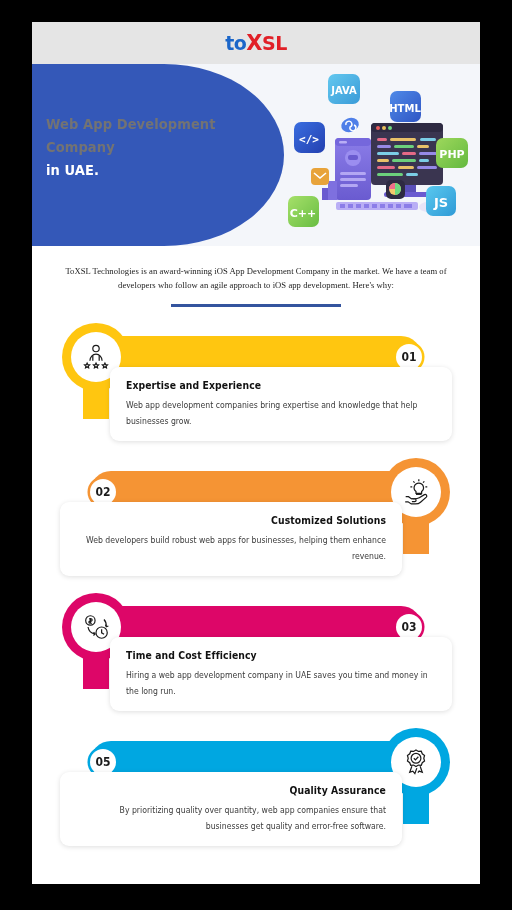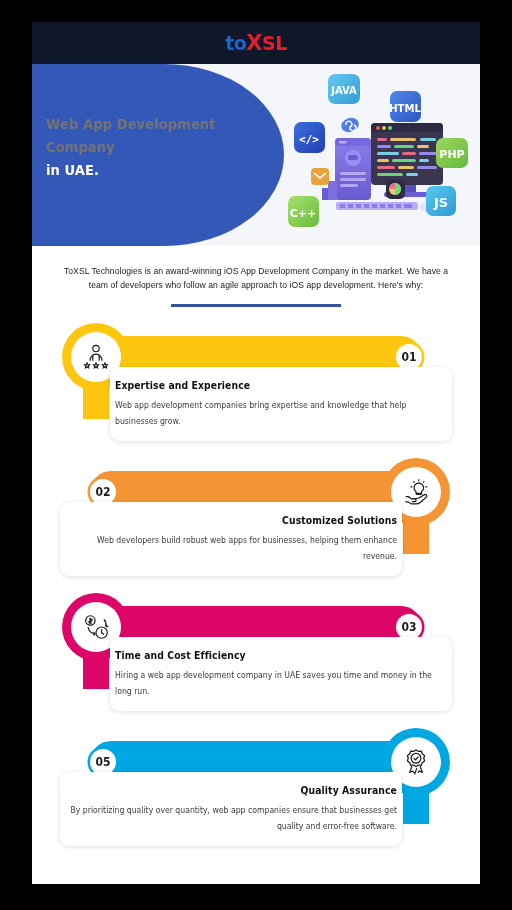--- a/index.html
+++ b/index.html
@@ -14,21 +14,21 @@
     left: 32px; top: 22px;
     width: 448px; height: 862px;
     background: #ffffff;
     overflow: hidden;
   }
 
   
   .logobar {
     height: 42px;
     display: flex; align-items: center; justify-content: center;
-    background: #0f172a;
+    background: #e5e5e5;
   }
   .logo {
     font-family: "DejaVu Sans", sans-serif;
     font-size: 19px; font-weight: 700; letter-spacing: -0.5px;
   }
   .logo .lo-to { color: #1b66c9; }
   .logo .lo-x  { color: #e12027; font-size: 21px; }
   .logo .lo-sl { color: #e12027; }
 
   
@@ -56,21 +56,21 @@
   .hero-title .green { color: #737373; }
 
   .illus { position: absolute; right: 6px; top: 4px; width: 196px; height: 176px; }
 
   
   .intro {
     padding: 18px 22px 0 22px;
     text-align: center;
   }
   .intro p {
-    font-family: Liberation Sans, sans-serif;
+    font-family: Liberation Serif, serif;
     font-size: 8.6px; line-height: 14px; color: #1b1b1b;
     letter-spacing: 0.05px;
   }
   .intro .rule {
     width: 170px; height: 2.5px; background: #34549e;
     margin: 12px auto 0 auto;
   }
 
   
   .cards { position: relative; margin-top: 16px; }
@@ -117,21 +117,21 @@
     background: #ffffff;
     display: flex; align-items: center; justify-content: center;
     font-family: "DejaVu Sans Condensed","Liberation Sans", sans-serif;
     font-size: 12px; font-weight: 700; color: #1b1b1b;
   }
   .panel {
     position: absolute;
     background: #ffffff;
     border-radius: 9px;
     box-shadow: 0 1px 5px rgba(0,0,0,0.13);
-    padding: 12px 5px;
+    padding: 12px 16px;
   }
   .panel h3 {
     font-family: "DejaVu Sans Condensed","Liberation Sans", sans-serif;
     font-size: 10.3px; font-weight: 700; color: #111111;
     margin-bottom: 6px; letter-spacing: 0.1px;
   }
   .panel p {
     font-family: "DejaVu Sans Condensed","Liberation Sans", sans-serif;
     font-size: 8.6px; line-height: 16px; color: #3a3a3a;
   }

